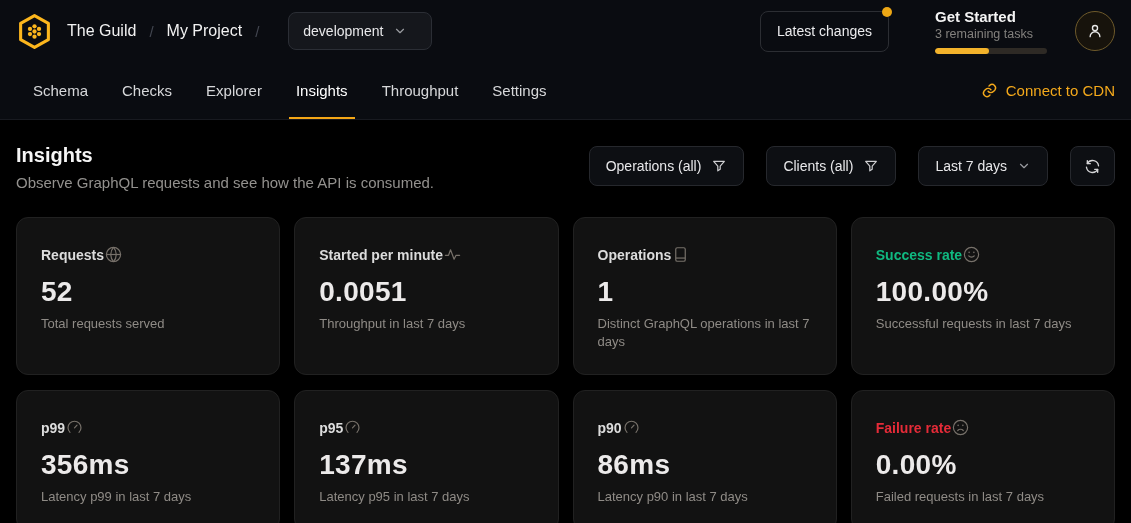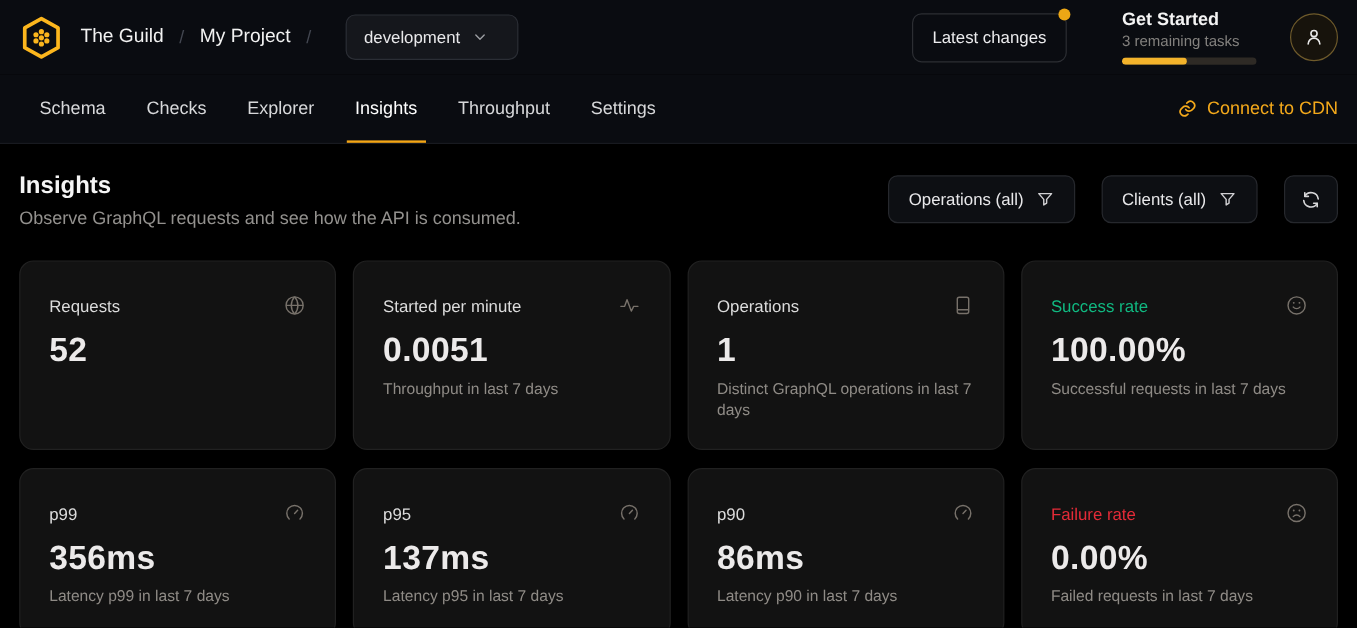--- a/index.html
+++ b/index.html
@@ -117,21 +117,21 @@
     grid-template-columns: repeat(4, 1fr);
     gap: 15px 14px;
   }
   .card {
     background: #121212;
     border: 1px solid #212121;
     border-radius: 12px;
     padding: 27px 24px 24px 24px;
   }
   .card-head {
-    display: flex; align-items: center; justify-content: space-between;
+    display: flex; align-items: center;  font-weight: bold;
   }
   .card-title { font-size: 14px; color: #dcdcdc; }
   .card-title.green { color: #10b981; }
   .card-title.red { color: #e52b38; }
   .card-icon { color: #77716a; }
   .card-value {
     margin-top: 12px;
     font-size: 28px; font-weight: 700; color: #eceaea;
     letter-spacing: 0.3px;
   }
@@ -240,20 +240,28 @@
         </span>
       </button>
       <button class="filter-btn">
         <span>Clients (all)</span>
         <span>
           <svg width="16" height="16" viewBox="0 0 24 24" fill="none" stroke="#cfcfd2" stroke-width="1.8" stroke-linejoin="round">
               <path d="M4 5h16l-6.2 7.2v4.6l-3.6 2.4v-7z"></path>
             </svg>
         </span>
       </button>
+      <button class="filter-btn">
+        <span>Last 7 days</span>
+        <span>
+          <svg width="14" height="14" viewBox="0 0 24 24" fill="none" stroke="#9a9ca1" stroke-width="2" stroke-linecap="round" stroke-linejoin="round">
+              <path d="M6 9l6 6 6-6"></path>
+            </svg>
+        </span>
+      </button>
       <button class="filter-btn icon-btn">
         <span>
           <svg width="17" height="17" viewBox="0 0 24 24" fill="none" stroke="#d6d6d8" stroke-width="1.9" stroke-linecap="round" stroke-linejoin="round">
             <path d="M20.5 11a8.5 8.5 0 0 0-15.8-3.2"></path>
             <path d="M3.5 13a8.5 8.5 0 0 0 15.8 3.2"></path>
             <path d="M4.7 3.8v4.2h4.2"></path>
             <path d="M19.3 20.2V16h-4.2"></path>
           </svg>
         </span>
       </button>
@@ -268,20 +276,21 @@
         <span class="card-icon">
           <svg width="19" height="19" viewBox="0 0 24 24" fill="none" stroke="currentColor" stroke-width="1.5">
               <circle cx="12" cy="12" r="9"></circle>
               <path d="M3 12h18"></path>
               <path d="M12 3a13.4 13.4 0 0 1 0 18"></path>
               <path d="M12 3a13.4 13.4 0 0 0 0 18"></path>
             </svg>
         </span>
       </div>
       <div class="card-value">52</div>
+      <div class="card-sub">Total requests served</div>
     </div>
 
     <div class="card">
       <div class="card-head">
         <span class="card-title">Started per minute</span>
         <span class="card-icon">
           <svg width="19" height="19" viewBox="0 0 24 24" fill="none" stroke="currentColor" stroke-width="1.5" stroke-linecap="round" stroke-linejoin="round">
               <path d="M3 13h4l2.5-7 4.5 12 2.5-5H21"></path>
             </svg>
         </span>

